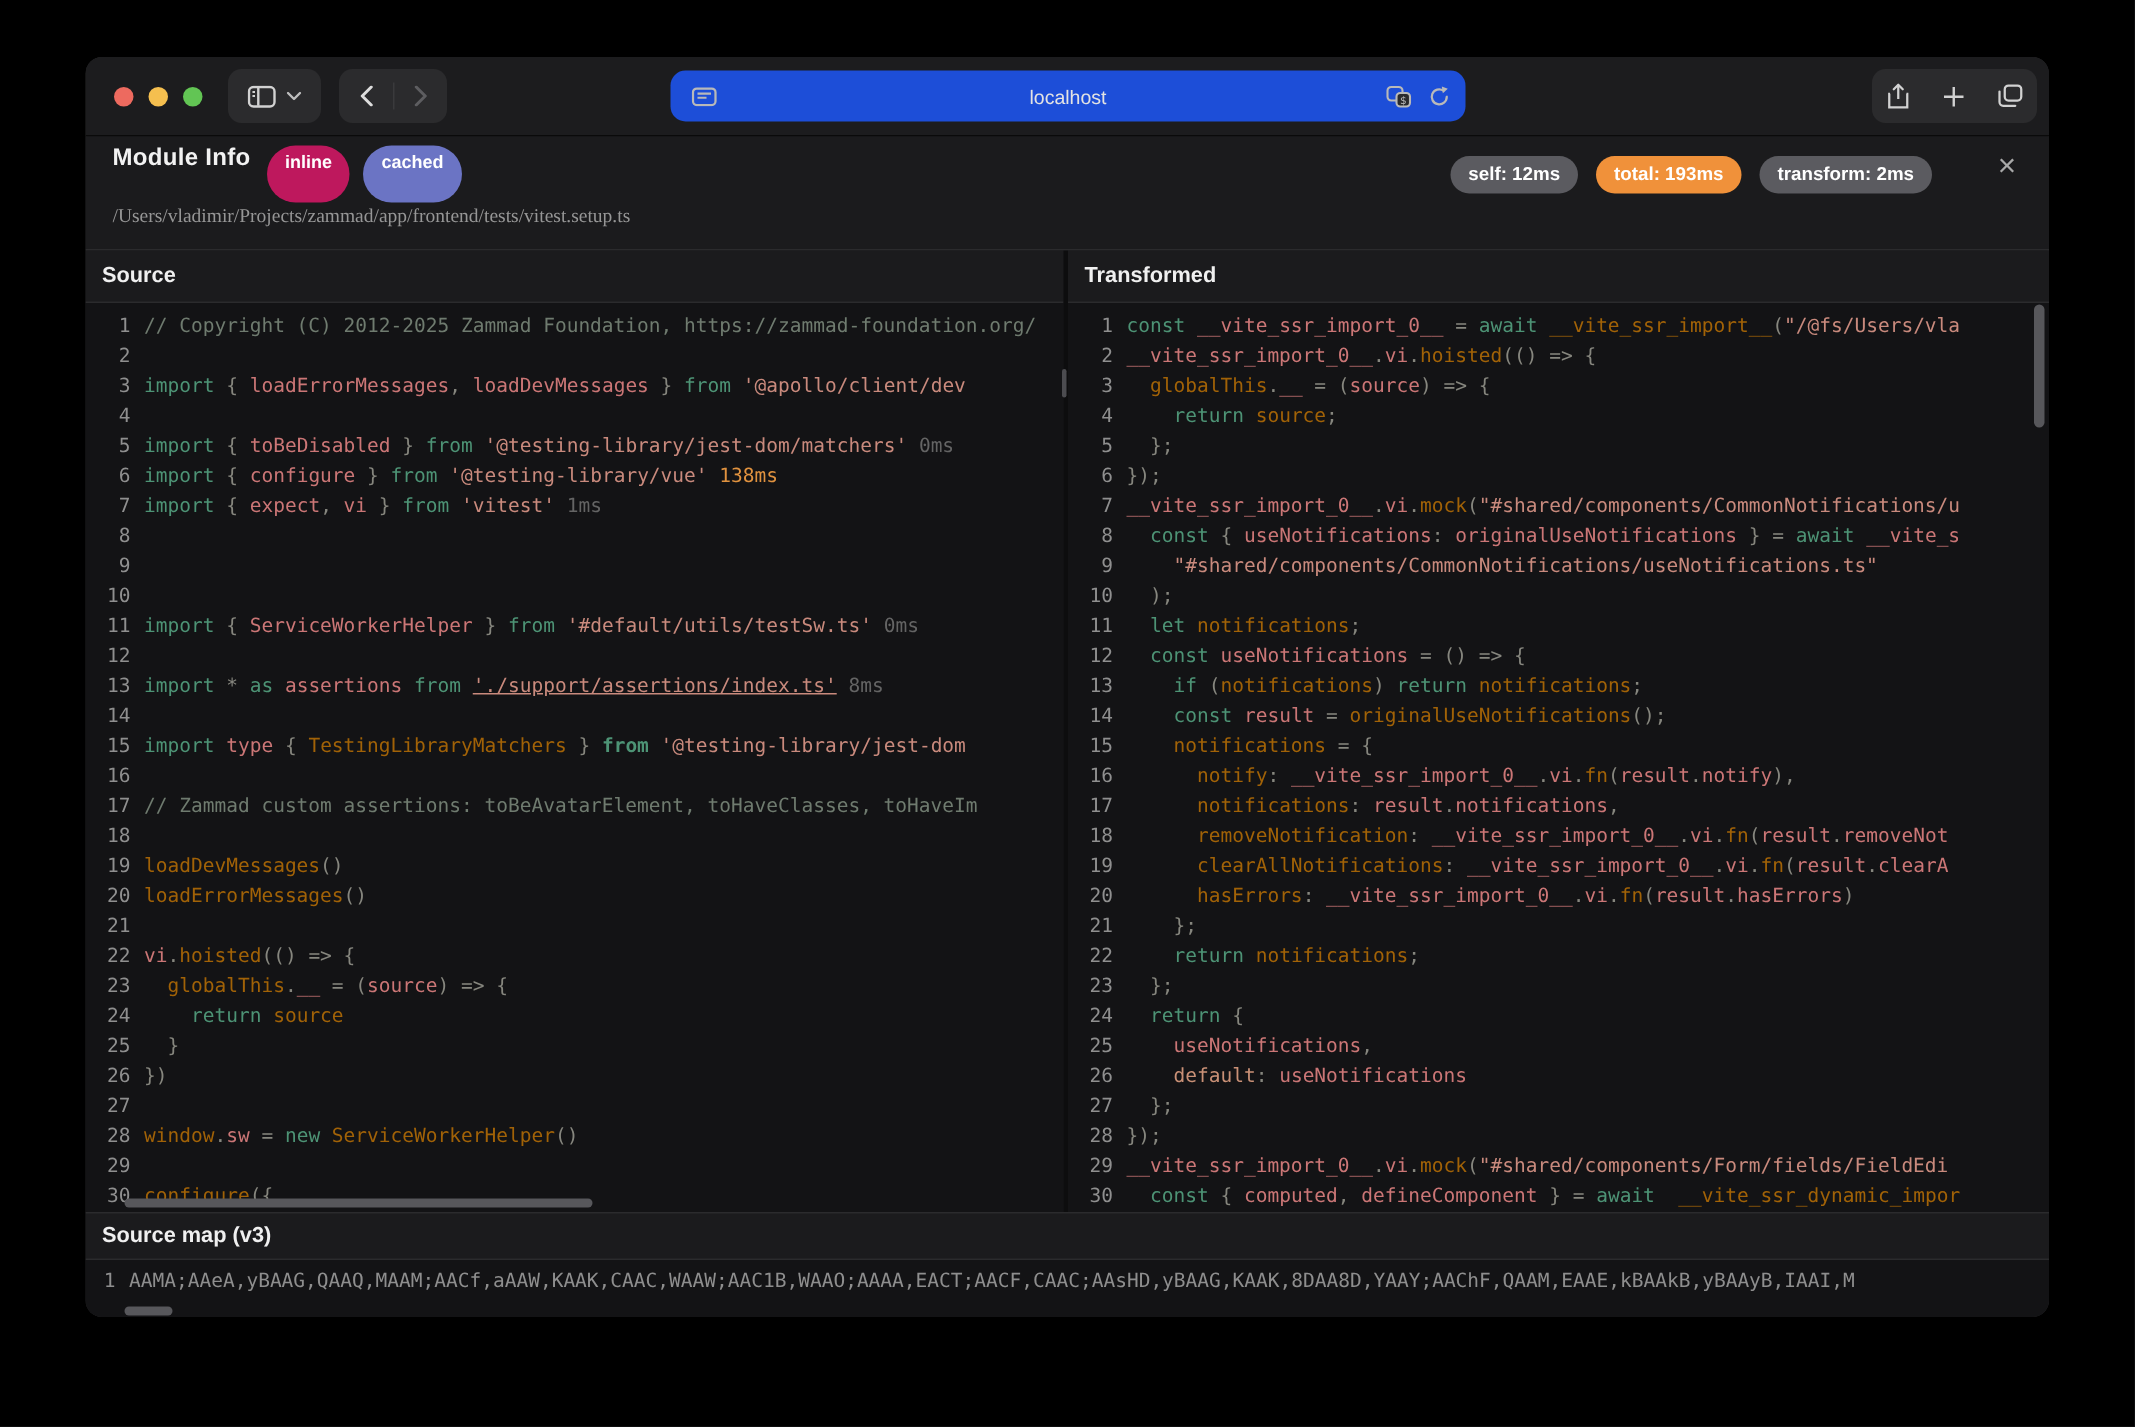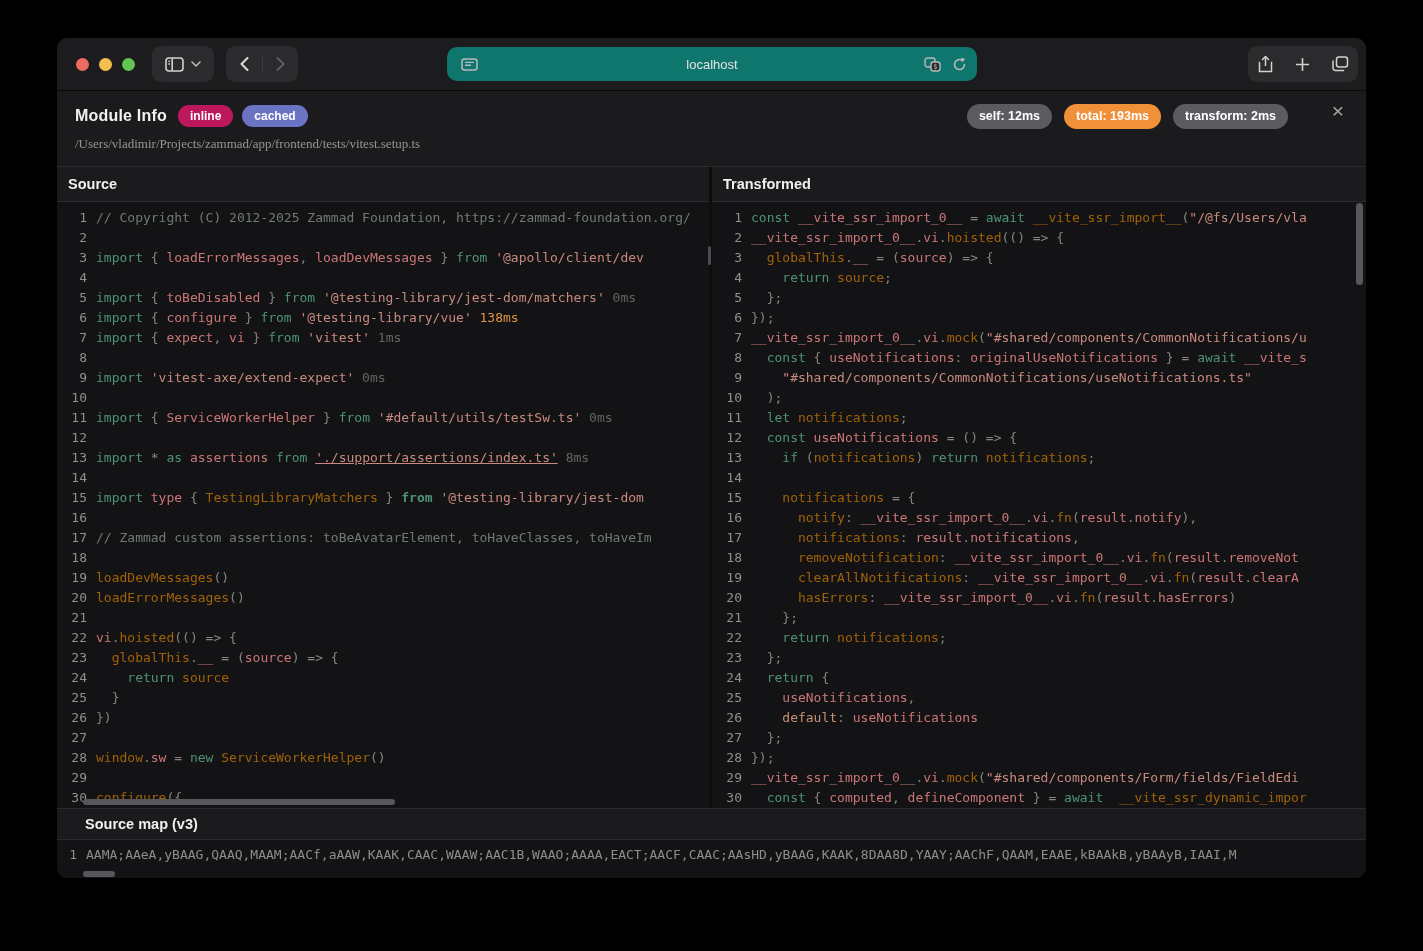--- a/index.html
+++ b/index.html
@@ -23,34 +23,34 @@
   .light{width:13px;height:13px;border-radius:50%;}
   .pill{
     background:#2b2b2d;border-radius:9px;height:36px;display:flex;align-items:center;
     justify-content:center;color:#c9c9c9;
   }
   .pill-sidebar{width:62px;margin-left:17px;gap:7px;}
   .pill-nav{width:72px;margin-left:12px;position:relative;}
   .pill-nav .navdiv{position:absolute;left:50%;top:9px;bottom:9px;width:1px;background:#3a3a3c;}
   .pill-nav .half{flex:1;display:flex;align-items:center;justify-content:center;height:100%;}
   .addressbar{
-    position:absolute;left:390px;top:9px;width:530px;height:34px;background:#0f766e;
+    position:absolute;left:390px;top:9px;width:530px;height:34px;background:#1d4ed8;
     border-radius:10px;display:flex;align-items:center;color:#e3e3e3;font-size:13px;
   }
   .addr-left{margin-left:14px;display:flex;align-items:center;}
   .addr-title{position:absolute;left:0;right:0;text-align:center;}
   .addr-right{margin-left:auto;margin-right:10px;display:flex;align-items:center;gap:10px;z-index:2;}
   .pill-actions{width:110px;margin-left:auto;margin-right:8px;gap:22px;}
   .icon{display:inline-flex;align-items:center;justify-content:center;}
   
   .mod-header{
     flex:0 0 76px;background:#1b1b1d;border-bottom:1px solid #2b2b2d;
     padding:0 18px;box-sizing:border-box;position:relative;
   }
-  .mod-row1{display:flex;align-items:center;height:44px;padding-top:6px;box-sizing:border-box;}
+  .mod-row1{display:flex;height:44px;padding-top:6px;box-sizing:border-box;}
   .mod-title{color:#f2f2f2;font-size:16px;font-weight:bold;letter-spacing:.2px;}
   .badges{display:flex;gap:9px;margin-left:11px;}
   .badge{
     color:#fff;font-size:12px;font-weight:bold;border-radius:999px;
     padding:4px 12px;line-height:1.2;
   }
   .timings{position:absolute;right:78px;top:13px;display:flex;gap:12px;}
   .timing{
     color:#fff;font-size:12.5px;font-weight:bold;border-radius:999px;
     padding:5px 12px;line-height:1.2;
@@ -96,21 +96,21 @@
   .tk-tm{color:#646464;}
   .tk-tmh{color:#e0923f;}
   .tk-num{color:#c99076;}
   
   .hscroll-source{position:absolute;left:26px;top:632px;width:312px;height:6px;border-radius:3px;background:#57575b;}
   .vscroll-transformed{position:absolute;right:3px;top:36px;width:7px;height:82px;border-radius:3.5px;background:#57575b;}
   .split-handle{position:absolute;left:651px;top:79px;width:3px;height:19px;border-radius:2px;background:#4c4c50;}
   
   .sm-header{
     flex:0 0 30px;background:#1b1b1d;border-top:1px solid #2b2b2d;border-bottom:1px solid #2b2b2d;
-    display:flex;align-items:center;padding-left:28px;color:#f0f0f0;font-size:14.5px;font-weight:bold;text-align:center;
+    display:flex;align-items:center;padding-left:11px;color:#f0f0f0;font-size:14.5px;font-weight:bold;text-align:center;
   }
   .sm-line{
     flex:0 0 28px;background:#131315;display:flex;align-items:center;
     font-family:"DejaVu Sans Mono",monospace;font-size:13px;color:#8e8e8e;
     white-space:pre;overflow:hidden;
   }
   .sm-ln{flex:0 0 16px;text-align:right;margin:0 9px 0 4px;color:#8f8f8f;}
   .sm-map{white-space:pre;color:#8e8e8e;}
   .sm-footer{flex:1;background:#131315;position:relative;}
   .sm-hscroll{position:absolute;left:26px;top:3px;width:32px;height:6px;border-radius:3px;background:#57575b;}
@@ -229,21 +229,21 @@
       <div class="panel-header">Source</div>
       <div class="code" id="source-code">
           <div class="cl"><span class="ln">1</span><span class="lc"><span class="tk-com">// Copyright (C) 2012-2025 Zammad Foundation, https://zammad-foundation.org/</span></span></div>
           <div class="cl"><span class="ln">2</span><span class="lc"></span></div>
           <div class="cl"><span class="ln">3</span><span class="lc"><span class="tk-kw">import</span><span class="tk-pun"> { </span><span class="tk-id">loadErrorMessages</span><span class="tk-pun">, </span><span class="tk-id">loadDevMessages</span><span class="tk-pun"> } </span><span class="tk-kw">from</span><span class="tk-str"> '@apollo/client/dev</span></span></div>
           <div class="cl"><span class="ln">4</span></div>
           <div class="cl"><span class="ln">5</span><span class="lc"><span class="tk-kw">import</span><span class="tk-pun"> { </span><span class="tk-id">toBeDisabled</span><span class="tk-pun"> } </span><span class="tk-kw">from</span><span class="tk-str"> '@testing-library/jest-dom/matchers'</span><span class="tk-tm"> 0ms</span></span></div>
           <div class="cl"><span class="ln">6</span><span class="lc"><span class="tk-kw">import</span><span class="tk-pun"> { </span><span class="tk-id">configure</span><span class="tk-pun"> } </span><span class="tk-kw">from</span><span class="tk-str"> '@testing-library/vue'</span><span class="tk-tmh"> 138ms</span></span></div>
           <div class="cl"><span class="ln">7</span><span class="lc"><span class="tk-kw">import</span><span class="tk-pun"> { </span><span class="tk-id">expect</span><span class="tk-pun">, </span><span class="tk-id">vi</span><span class="tk-pun"> } </span><span class="tk-kw">from</span><span class="tk-str"> 'vitest'</span><span class="tk-tm"> 1ms</span></span></div>
           <div class="cl"><span class="ln">8</span></div>
-          <div class="cl"><span class="ln">9</span><span class="lc"><span class="tk-kw">import</span><span class="tk-str"> 'vitest-axe/extend-expect'</span><span class="tk-tm"> 0ms</span></span></div>
+          <div class="cl"><span class="ln">9</span></div>
           <div class="cl"><span class="ln">10</span><span class="lc"></span></div>
           <div class="cl"><span class="ln">11</span><span class="lc"><span class="tk-kw">import</span><span class="tk-pun"> { </span><span class="tk-id">ServiceWorkerHelper</span><span class="tk-pun"> } </span><span class="tk-kw">from</span><span class="tk-str"> '#default/utils/testSw.ts'</span><span class="tk-tm"> 0ms</span></span></div>
           <div class="cl"><span class="ln">12</span><span class="lc"></span></div>
           <div class="cl"><span class="ln">13</span><span class="lc"><span class="tk-kw">import</span><span class="tk-pun"> * </span><span class="tk-kw">as</span><span class="tk-id"> assertions</span><span class="tk-kw"> from</span><span class="tk-txt"> </span><span class="tk-lnk">'./support/assertions/index.ts'</span><span class="tk-tm"> 8ms</span></span></div>
           <div class="cl"><span class="ln">14</span><span class="lc"></span></div>
           <div class="cl"><span class="ln">15</span><span class="lc"><span class="tk-kw">import</span><span class="tk-id"> type</span><span class="tk-pun"> { </span><span class="tk-fn">TestingLibraryMatchers</span><span class="tk-pun"> } </span><span class="tk-kwb">from</span><span class="tk-str"> '@testing-library/jest-dom</span></span></div>
           <div class="cl"><span class="ln">16</span><span class="lc"></span></div>
           <div class="cl"><span class="ln">17</span><span class="lc"><span class="tk-com">// Zammad custom assertions: toBeAvatarElement, toHaveClasses, toHaveIm</span></span></div>
           <div class="cl"><span class="ln">18</span><span class="lc"></span></div>
           <div class="cl"><span class="ln">19</span><span class="lc"><span class="tk-fn">loadDevMessages</span><span class="tk-pun">()</span></span></div>
@@ -270,21 +270,21 @@
           <div class="cl"><span class="ln">4</span><span class="lc"><span class="tk-txt">    </span><span class="tk-kw">return</span><span class="tk-fn"> source</span><span class="tk-pun">;</span></span></div>
           <div class="cl"><span class="ln">5</span><span class="lc"><span class="tk-pun">  };</span></span></div>
           <div class="cl"><span class="ln">6</span><span class="lc"><span class="tk-pun">});</span></span></div>
           <div class="cl"><span class="ln">7</span><span class="lc"><span class="tk-id">__vite_ssr_import_0__</span><span class="tk-pun">.</span><span class="tk-id">vi</span><span class="tk-pun">.</span><span class="tk-fn">mock</span><span class="tk-pun">(</span><span class="tk-str">"#shared/components/CommonNotifications/u</span></span></div>
           <div class="cl"><span class="ln">8</span><span class="lc"><span class="tk-txt">  </span><span class="tk-kw">const</span><span class="tk-pun"> { </span><span class="tk-id">useNotifications</span><span class="tk-pun">: </span><span class="tk-id">originalUseNotifications</span><span class="tk-pun"> } = </span><span class="tk-kw">await</span><span class="tk-id"> __vite_s</span></span></div>
           <div class="cl"><span class="ln">9</span><span class="lc"><span class="tk-str">    "#shared/components/CommonNotifications/useNotifications.ts"</span></span></div>
           <div class="cl"><span class="ln">10</span><span class="lc"><span class="tk-pun">  );</span></span></div>
           <div class="cl"><span class="ln">11</span><span class="lc"><span class="tk-txt">  </span><span class="tk-kw">let</span><span class="tk-fn"> notifications</span><span class="tk-pun">;</span></span></div>
           <div class="cl"><span class="ln">12</span><span class="lc"><span class="tk-txt">  </span><span class="tk-kw">const</span><span class="tk-id"> useNotifications</span><span class="tk-pun"> = () =&gt; {</span></span></div>
           <div class="cl"><span class="ln">13</span><span class="lc"><span class="tk-txt">    </span><span class="tk-kw">if</span><span class="tk-pun"> (</span><span class="tk-fn">notifications</span><span class="tk-pun">) </span><span class="tk-kw">return</span><span class="tk-fn"> notifications</span><span class="tk-pun">;</span></span></div>
-          <div class="cl"><span class="ln">14</span></div>
+          <div class="cl"><span class="ln">14</span><span class="lc"><span class="tk-txt">    </span><span class="tk-kw">const</span><span class="tk-id"> result</span><span class="tk-pun"> = </span><span class="tk-fn">originalUseNotifications</span><span class="tk-pun">();</span></span></div>
           <div class="cl"><span class="ln">15</span><span class="lc"><span class="tk-txt">    </span><span class="tk-fn">notifications</span><span class="tk-pun"> = {</span></span></div>
           <div class="cl"><span class="ln">16</span><span class="lc"><span class="tk-txt">      </span><span class="tk-fn">notify</span><span class="tk-pun">: </span><span class="tk-id">__vite_ssr_import_0__</span><span class="tk-pun">.</span><span class="tk-id">vi</span><span class="tk-pun">.</span><span class="tk-fn">fn</span><span class="tk-pun">(</span><span class="tk-id">result</span><span class="tk-pun">.</span><span class="tk-id">notify</span><span class="tk-pun">),</span></span></div>
           <div class="cl"><span class="ln">17</span><span class="lc"><span class="tk-txt">      </span><span class="tk-fn">notifications</span><span class="tk-pun">: </span><span class="tk-id">result</span><span class="tk-pun">.</span><span class="tk-id">notifications</span><span class="tk-pun">,</span></span></div>
           <div class="cl"><span class="ln">18</span><span class="lc"><span class="tk-txt">      </span><span class="tk-fn">removeNotification</span><span class="tk-pun">: </span><span class="tk-id">__vite_ssr_import_0__</span><span class="tk-pun">.</span><span class="tk-id">vi</span><span class="tk-pun">.</span><span class="tk-fn">fn</span><span class="tk-pun">(</span><span class="tk-id">result</span><span class="tk-pun">.</span><span class="tk-id">removeNot</span></span></div>
           <div class="cl"><span class="ln">19</span><span class="lc"><span class="tk-txt">      </span><span class="tk-fn">clearAllNotifications</span><span class="tk-pun">: </span><span class="tk-id">__vite_ssr_import_0__</span><span class="tk-pun">.</span><span class="tk-id">vi</span><span class="tk-pun">.</span><span class="tk-fn">fn</span><span class="tk-pun">(</span><span class="tk-id">result</span><span class="tk-pun">.</span><span class="tk-id">clearA</span></span></div>
           <div class="cl"><span class="ln">20</span><span class="lc"><span class="tk-txt">      </span><span class="tk-fn">hasErrors</span><span class="tk-pun">: </span><span class="tk-id">__vite_ssr_import_0__</span><span class="tk-pun">.</span><span class="tk-id">vi</span><span class="tk-pun">.</span><span class="tk-fn">fn</span><span class="tk-pun">(</span><span class="tk-id">result</span><span class="tk-pun">.</span><span class="tk-id">hasErrors</span><span class="tk-pun">)</span></span></div>
           <div class="cl"><span class="ln">21</span><span class="lc"><span class="tk-pun">    };</span></span></div>
           <div class="cl"><span class="ln">22</span><span class="lc"><span class="tk-txt">    </span><span class="tk-kw">return</span><span class="tk-fn"> notifications</span><span class="tk-pun">;</span></span></div>
           <div class="cl"><span class="ln">23</span><span class="lc"><span class="tk-pun">  };</span></span></div>
           <div class="cl"><span class="ln">24</span><span class="lc"><span class="tk-txt">  </span><span class="tk-kw">return</span><span class="tk-pun"> {</span></span></div>

